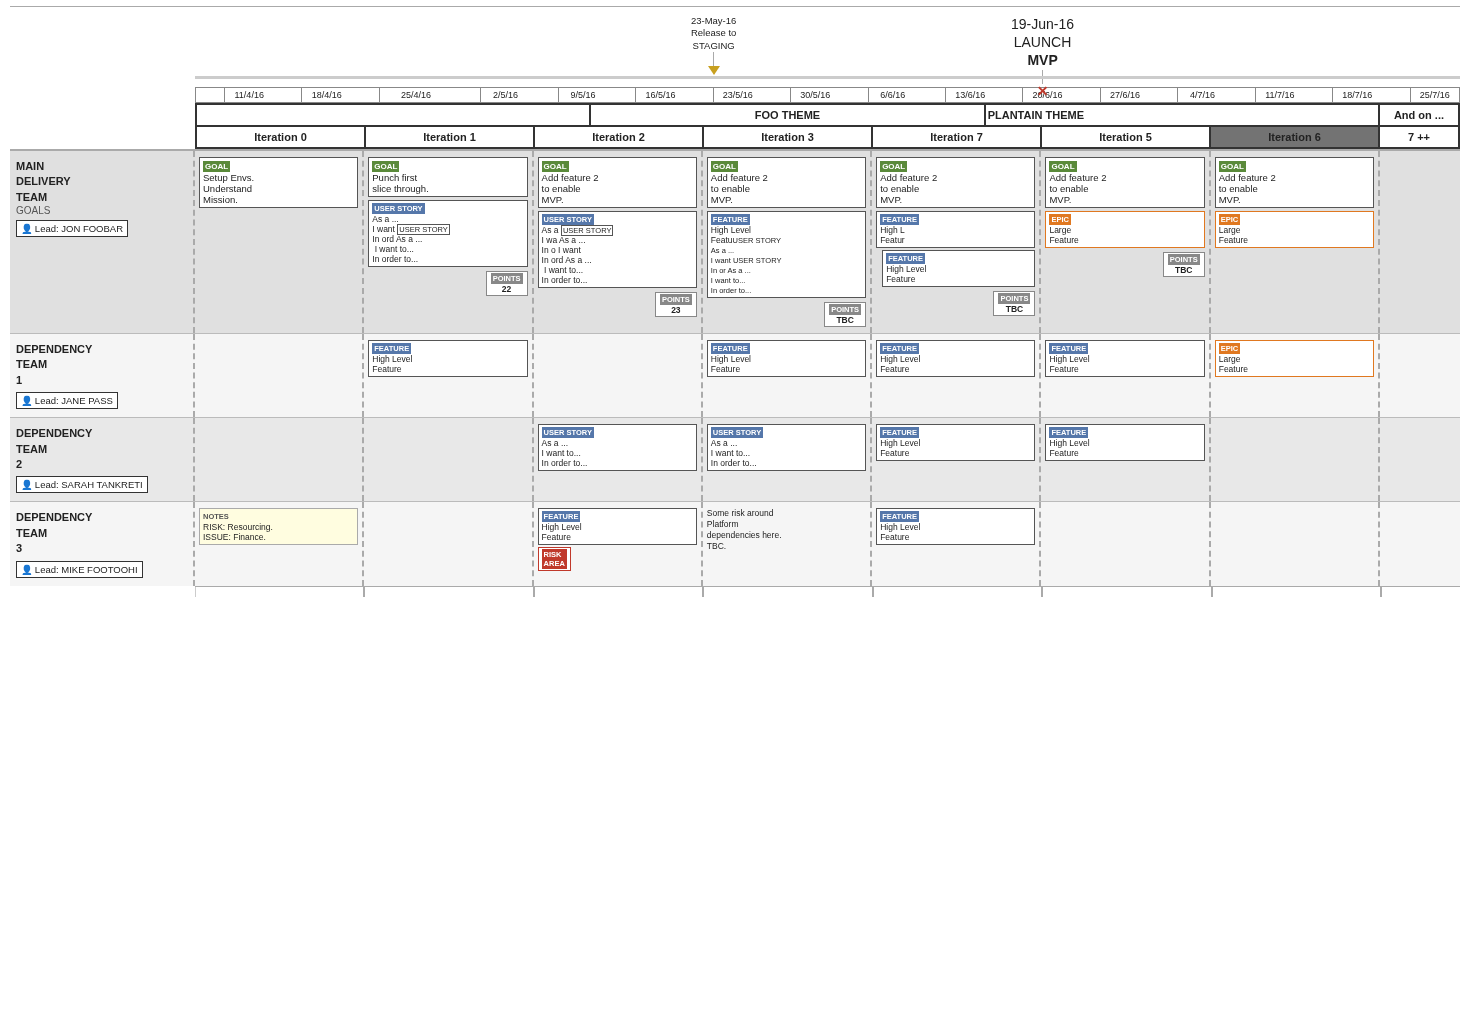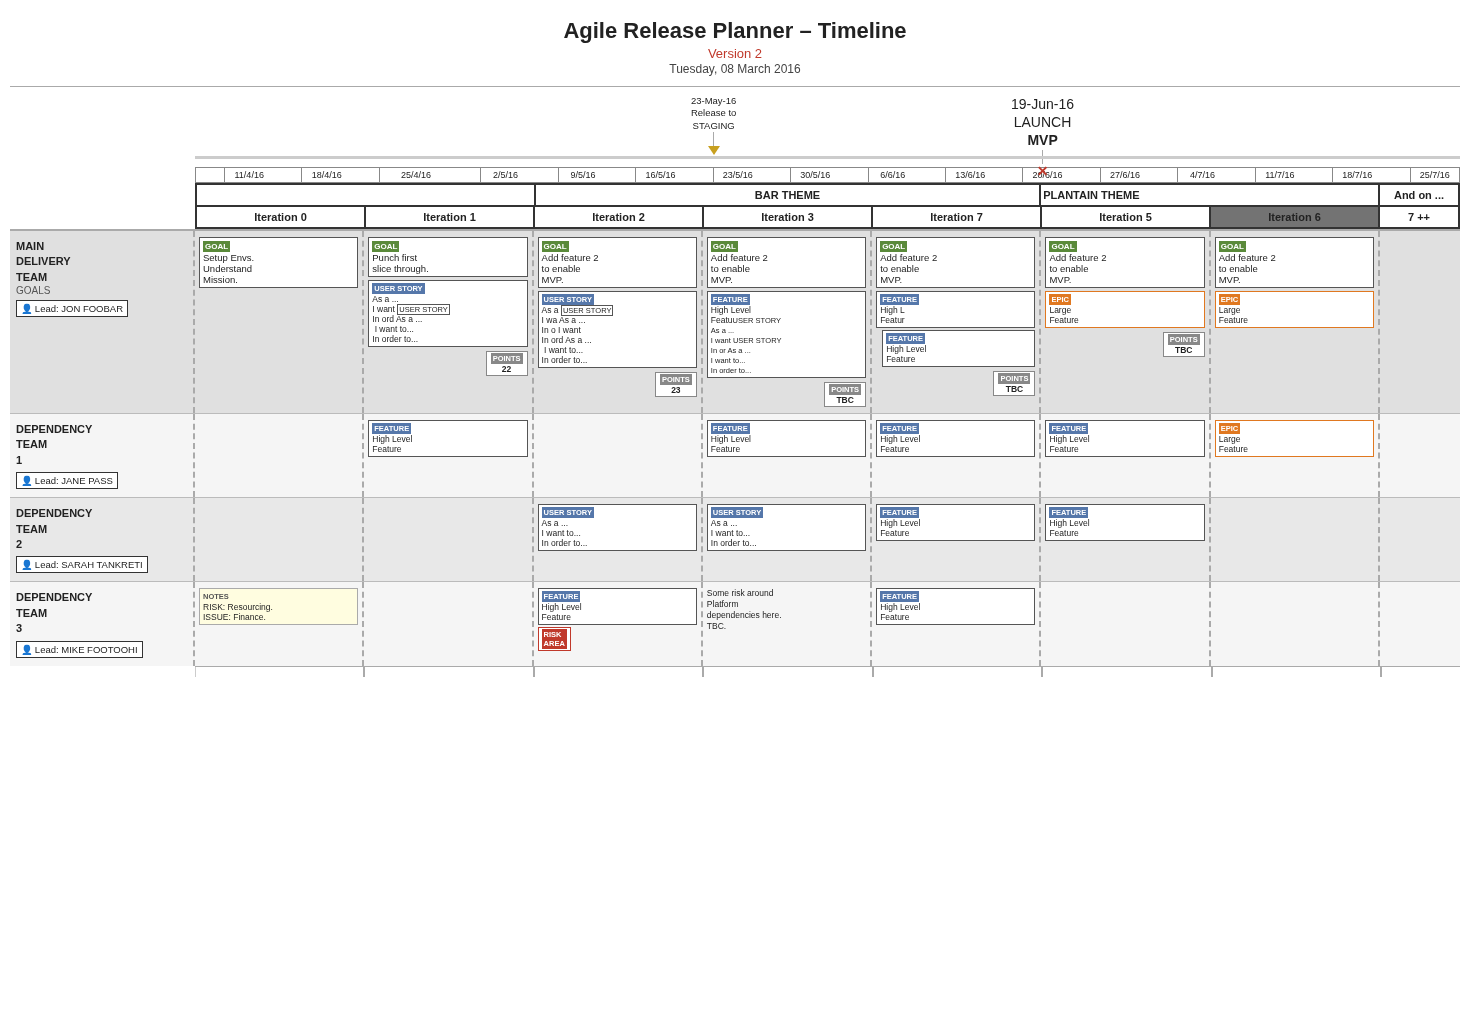--- a/index.html
+++ b/index.html
@@ -12,25 +12,20 @@
 
     .timeline-area { padding: 0 10px; margin-top: 8px; }
 
     .page-num { text-align: right; padding: 6px 16px; font-size: 11px; }
   </style>
 </head>
 <body>
 
 <div style="width:1470px; background:#fff; padding-bottom:20px;">
 
-  <div class="page-header">
-    <div class="page-title">Agile Release Planner – Timeline</div>
-    <div class="page-version">Version 2</div>
-    <div class="page-date">Tuesday, 08 March 2016</div>
-  </div>
 
   <hr style="border:none;border-top:1px solid #aaa;margin:6px 10px;">
 
   <div class="timeline-area">
 
     <div style="display:flex; margin-left:185px; position:relative; height:72px; margin-right:0;">
 
       <div style="position:absolute; left:41%; top:0; text-align:center; width:80px; margin-left:-40px;">
         <div style="font-size:9.5px; line-height:1.3;">23-May-16<br>Release to<br>STAGING</div>
         <div style="width:1px; height:14px; background:#aaa; margin:0 auto;"></div>
@@ -63,22 +58,22 @@
       <div style="flex:1;text-align:center;font-size:9px;padding:2px 0;border-left:1px solid #888;">4/7/16</div>
       <div style="flex:1;text-align:center;font-size:9px;padding:2px 0;border-left:1px solid #888;">11/7/16</div>
       <div style="flex:1;text-align:center;font-size:9px;padding:2px 0;border-left:1px solid #888;">18/7/16</div>
       <div style="flex:1;text-align:center;font-size:9px;padding:2px 0;border-left:1px solid #888;border-right:1px solid #888;">25/7/16</div>
     </div>
 
     <div style="display:flex; margin-left:185px;">
 
       <div style="flex:2; border:2px solid #333; text-align:center; padding:4px 2px; font-weight:bold; font-size:11px; background:#fff;">&nbsp;</div>
 
-
-      <div style="flex:3; border:2px solid #333; text-align:center; padding:4px 2px; font-weight:bold; font-size:11px; background:#fff; border-left:none;">BAR THEME</div>
+      <div style="flex:2; border:2px solid #333; text-align:center; padding:4px 2px; font-weight:bold; font-size:11px; background:#fff; border-left:none;">FOO THEME</div>
+
 
       <div style="flex:2; border:2px solid #333; padding:4px 2px; font-weight:bold; font-size:11px; background:#fff; border-left:none;">PLANTAIN THEME</div>
 
       <div style="width:80px; min-width:80px; border:2px solid #333; text-align:center; padding:4px 2px; font-weight:bold; font-size:11px; background:#fff; border-left:none;">And on ...</div>
     </div>
 
     <div style="display:flex; margin-left:185px;">
       <div style="flex:2; border:2px solid #333; border-top:none; text-align:center; padding:4px 2px; font-weight:bold; font-size:11px; background:#fff;">Iteration 0</div>
       <div style="flex:2; border:2px solid #333; border-top:none; border-left:none; text-align:center; padding:4px 2px; font-weight:bold; font-size:11px; background:#fff;">Iteration 1</div>
       <div style="flex:2; border:2px solid #333; border-top:none; border-left:none; text-align:center; padding:4px 2px; font-weight:bold; font-size:11px; background:#fff;">Iteration 2</div>

